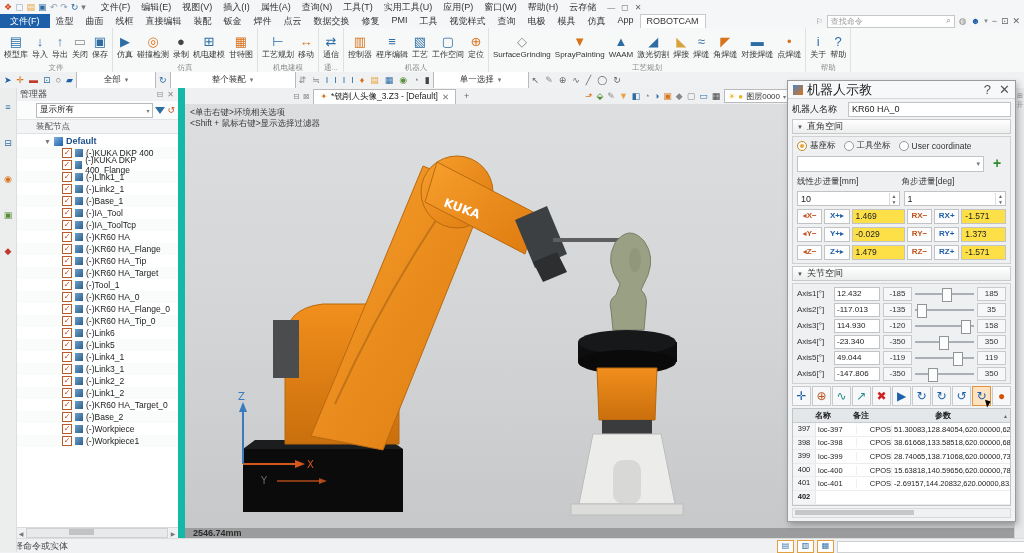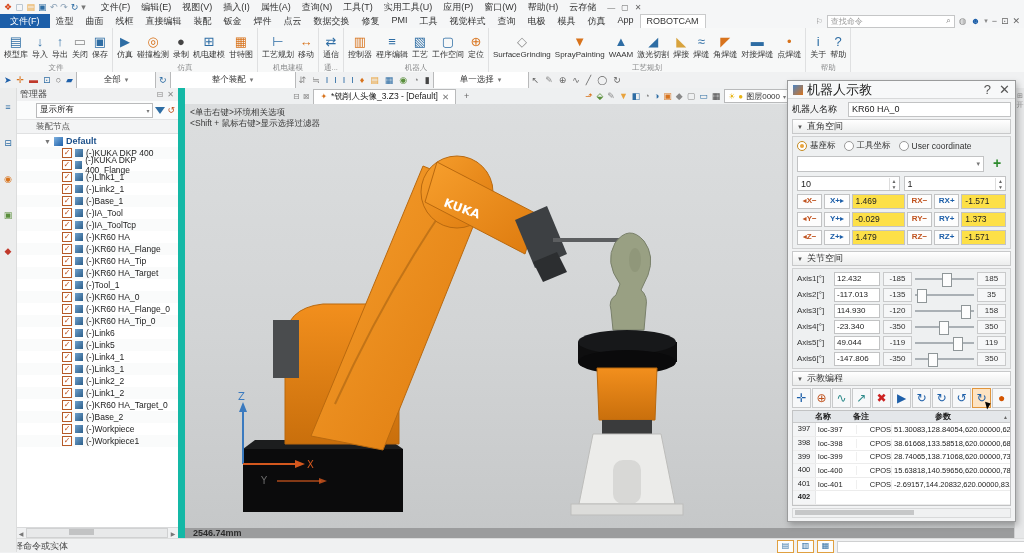--- a/index.html
+++ b/index.html
@@ -783,20 +783,24 @@
             <span>User coordinate</span>
           </span>
         </div>
       <div class="prow">
         <span class="combo">
           <span></span>
             <span>▾</span>
           </span>
         <span class="plus">+</span>
       </div>
+      <div class="steplbls">
+        <span>线性步进量[mm]</span>
+        <span>角步进量[deg]</span>
+      </div>
       <div class="prow">
         <span class="spin">
           <span class="v">10</span>
             <span class="ar">
               <span>▲</span>
               <span>▼</span>
             </span>
           </span>
         <span class="spin">
           <span class="v">1</span>
@@ -887,24 +891,20 @@
         </div>
         <div class="axrow">
           <span class="axlbl">Axis6[°]</span>
           <span class="axval">-147.806</span>
           <span class="axmin">-350</span>
           <span class="axtrack">
             <span class="axhandle" style="left: 29%;"></span>
           </span>
           <span class="axmax">350</span>
         </div>
-      </div>
-    <div class="sechdr">
-      <span class="tri">▼</span>
-        <span>示教编程</span>
       </div>
     <div class="tchbar">
 
     <span class="tchbtn" data-state="">
           <span style="color: rgb(29, 95, 169);">✛</span>
         </span>
         <span class="tchbtn" data-state="">
           <span style="color: rgb(192, 83, 31);">⊕</span>
         </span>
         <span class="tchbtn" data-state="">

